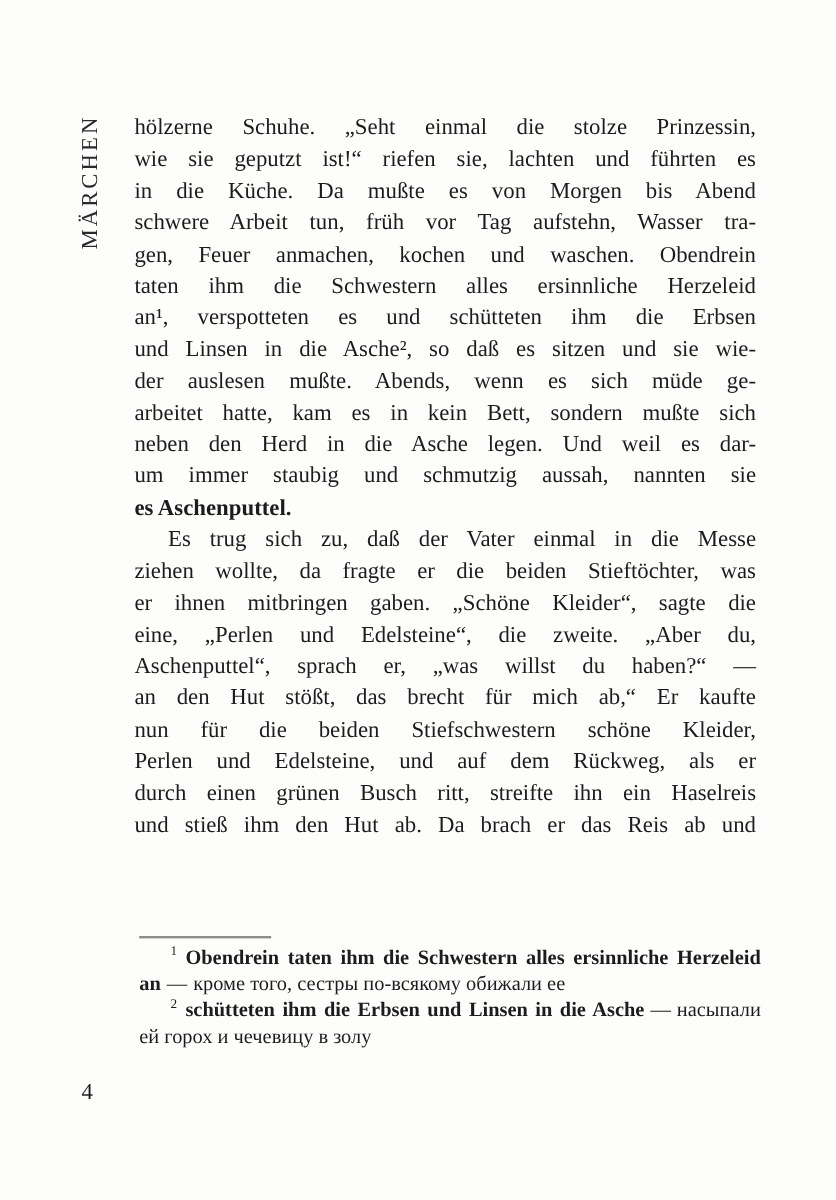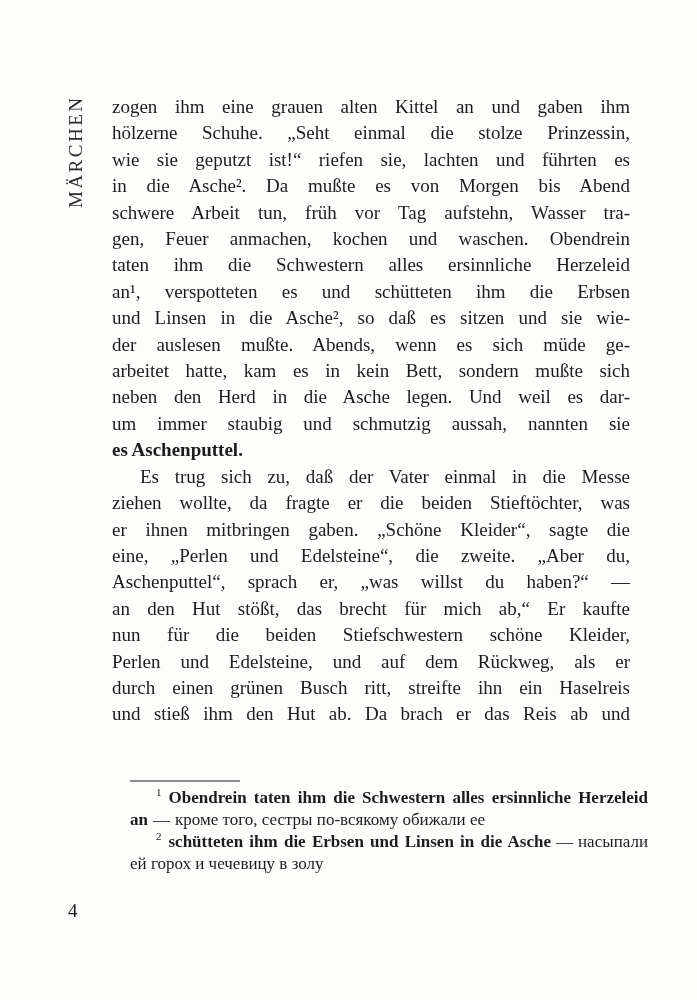--- a/index.html
+++ b/index.html
@@ -42,21 +42,21 @@
   }
   .para1 .tline:last-child {
     text-align-last: left;
     font-weight: bold;
   }
   .para2 .tline:first-child {
     text-indent: 28px;
   }
   .footnotes {
     position: absolute;
-    left: 130px;
+    left: 116px;
     top: 780px;
     width: 518px;
     font-size: 17px;
     line-height: 22px;
   }
   .fn-rule {
     width: 110px;
     height: 0;
     border-top: 2px solid #8c8c8c;
     margin-bottom: 5px;
@@ -86,24 +86,23 @@
 </style>
 </head>
 <body>
 
 <div class="page">
 
   <div class="margin-label">MÄRCHEN</div>
 
   <div class="body-text">
     <div class="para para1">
-        <div class="tline">zogen ihm eine grauen alten Kittel an und gaben ihm</div>
         <div class="tline">hölzerne Schuhe. „Seht einmal die stolze Prinzessin,</div>
         <div class="tline">wie sie geputzt ist!“ riefen sie, lachten und führten es</div>
-        <div class="tline">in die Asche². Da mußte es von Morgen bis Abend</div>
+        <div class="tline">in die Küche. Da mußte es von Morgen bis Abend</div>
         <div class="tline">schwere Arbeit tun, früh vor Tag aufstehn, Wasser tra-</div>
         <div class="tline">gen, Feuer anmachen, kochen und waschen. Obendrein</div>
         <div class="tline">taten ihm die Schwestern alles ersinnliche Herzeleid</div>
         <div class="tline">an¹, verspotteten es und schütteten ihm die Erbsen</div>
         <div class="tline">und Linsen in die Asche², so daß es sitzen und sie wie-</div>
         <div class="tline">der auslesen mußte. Abends, wenn es sich müde ge-</div>
         <div class="tline">arbeitet hatte, kam es in kein Bett, sondern mußte sich</div>
         <div class="tline">neben den Herd in die Asche legen. Und weil es dar-</div>
         <div class="tline">um immer staubig und schmutzig aussah, nannten sie</div>
         <div class="tline">es Aschenputtel.</div>

